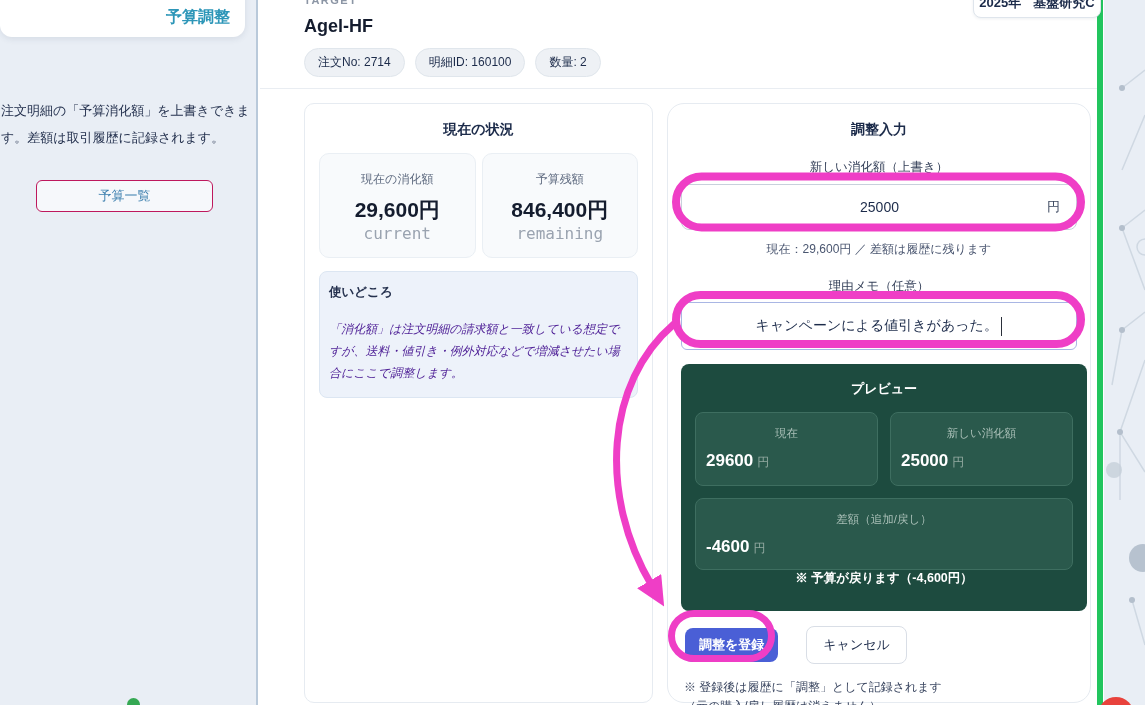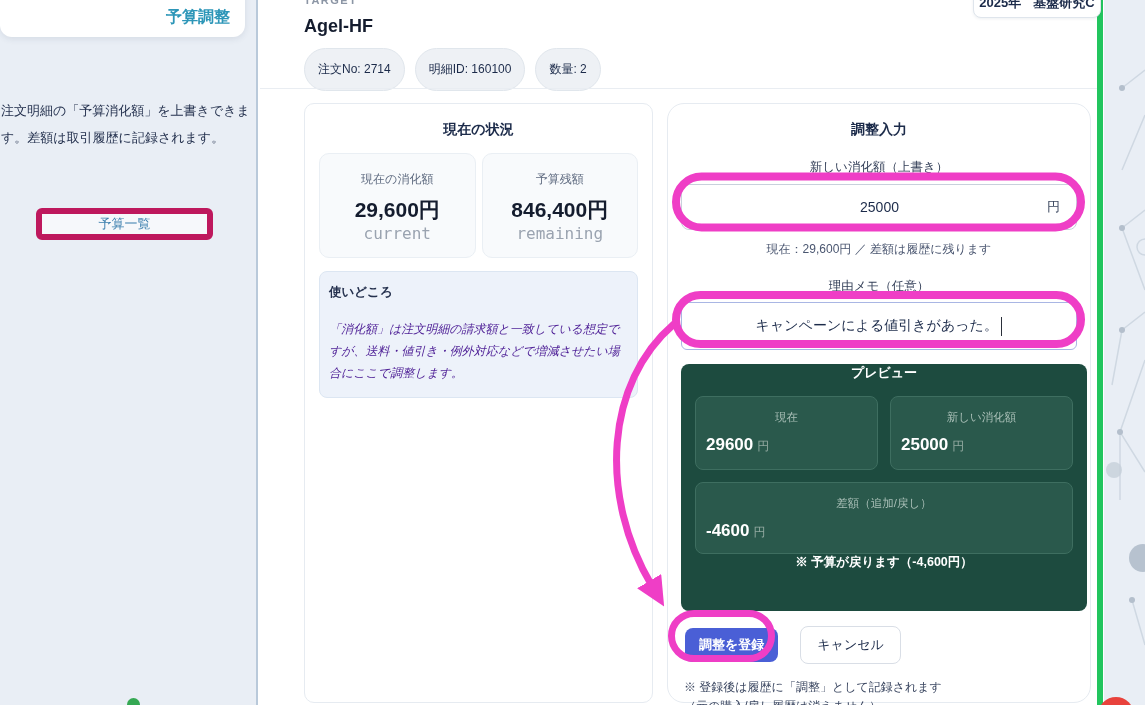--- a/index.html
+++ b/index.html
@@ -12,36 +12,36 @@
   .side-card { position:absolute; left:0; top:-14px; width:245px; height:51px;
     background:#fff; border-radius:0 0 12px 12px;
     box-shadow:0 2px 6px rgba(40,60,90,.10);
     display:flex; align-items:flex-end; justify-content:flex-end;
     padding:0 15px 9px 0; }
   .side-title { color:#2d96b8; font-weight:bold; font-size:16px; }
   .side-desc { position:absolute; left:1px; top:97px; width:256px;
     font-size:13px; line-height:27px; color:#1e2b49; }
   .side-desc div { white-space:nowrap; }
   .side-btn { position:absolute; left:36px; top:180px; width:177px; height:32px;
-    background:rgba(255,255,255,.6); border:6px solid #be185d; border-radius:6px;
+    background:rgba(255,255,255,.6); border:1px solid #be185d; border-radius:6px;
     color:#3c7fae; font-size:13px; display:flex; align-items:center;
-    justify-content:center; cursor:pointer;margin-top:28px; }
+    justify-content:center; cursor:pointer; }
   .green-dot { position:absolute; left:127px; top:698px; width:13px; height:13px;
     border-radius:50%; background:#35a853; }
 
   
   #main { position:absolute; left:260px; top:0; width:843px; height:705px;
     background:#fff; border-right:6px solid #22c55e; }
   .target-label { position:absolute; left:44px; top:-6px; font-size:11px;
     font-weight:bold; letter-spacing:1.5px; color:#8c96a5; }
   .page-title { position:absolute; left:44px; top:16px; font-size:18px;
     font-weight:bold; color:#141c2e; }
   .badges { position:absolute; left:44px; top:48px; display:flex; gap:10px; }
   .pill { background:#eef1f5; border:1px solid #e0e6ec; border-radius:999px;
-    padding:12px 13px; font-size:12px; color:#1c2b4a; }
+    padding:5px 13px; font-size:12px; color:#1c2b4a; }
   .year-card { position:absolute; left:713px; top:-10px; width:128px; height:28px;
     background:#fff; border:1px solid #dfe5ec; border-radius:8px;
     box-shadow:0 1px 3px rgba(40,60,90,.08);
     display:flex; align-items:flex-end; justify-content:center; gap:12px;
     padding-bottom:5px; font-size:13px; font-weight:bold; color:#1c2b4a; }
   .header-line { position:absolute; left:0; top:88px; width:100%; height:1px;
     background:#e9edf2; }
 
   .card { position:absolute; top:103px; height:600px; background:#fff;
     border:1px solid #e6ebf1; border-radius:10px; }
@@ -76,33 +76,33 @@
     margin-top:11px; }
   .memo-input { margin:7px 13px 0 13px; height:48px; border:1.5px solid #a9b6e4;
     border-radius:6px; background:#fff; display:flex; align-items:center;
     justify-content:center; font-size:14px; color:#1c2b4a; }
   .cursor-bar { display:inline-block; width:1.5px; height:19px; background:#2a2f3a;
     margin-left:3px; vertical-align:middle; }
 
   .preview { margin:14px 3px 0 13px; height:247px; background:#1d4b3f;
     border-radius:8px; padding:0 14px; }
   .preview-title { text-align:center; color:#fff; font-weight:bold;
-    font-size:13px; padding-top:0; }
+    font-size:13px; padding-top:16px; }
   .preview-grid { display:grid; grid-template-columns:1fr 1fr; gap:12px;
     margin-top:14px; }
   .pv-box { background:#2a594c; border:1px solid #3e6e60; border-radius:8px;
     height:74px; padding:13px 10px 0 10px; }
   .pv-box.wide { grid-column:1 / span 2; height:72px; }
   .pv-label { text-align:center; font-size:11.5px; color:#a9bfb7; }
   .pv-value { margin-top:10px; font-size:17px; font-weight:bold; color:#fff; }
   .pv-unit { font-size:12px; font-weight:normal; color:#93aaa1; margin-left:4px; }
   .preview-note { text-align:center; color:#fff; font-weight:bold;
     font-size:12.5px; }
 
-  .btn-row { display:flex; align-items:center; gap:22px; margin:15px 0 0 17px; }
+  .btn-row { display:flex; align-items:center; gap:28px; margin:15px 0 0 17px; }
   .btn-primary { background:#4a5fd6; color:#fff; font-weight:bold; font-size:13px;
     border:none; border-radius:8px; padding:8px 14px; cursor:pointer; }
   .btn-secondary { background:#fff; color:#1c2b4a; font-size:13px;
     border:1px solid #d9dee6; border-radius:8px; padding:9px 16px; cursor:pointer; }
   .footnote { margin:14px 0 0 16px; font-size:12px; line-height:19px;
     color:#3a4660; }
 
   
   #rightstrip { position:absolute; left:1104px; top:0; width:41px; height:705px;
     background:#e9eef5; overflow:hidden; }

